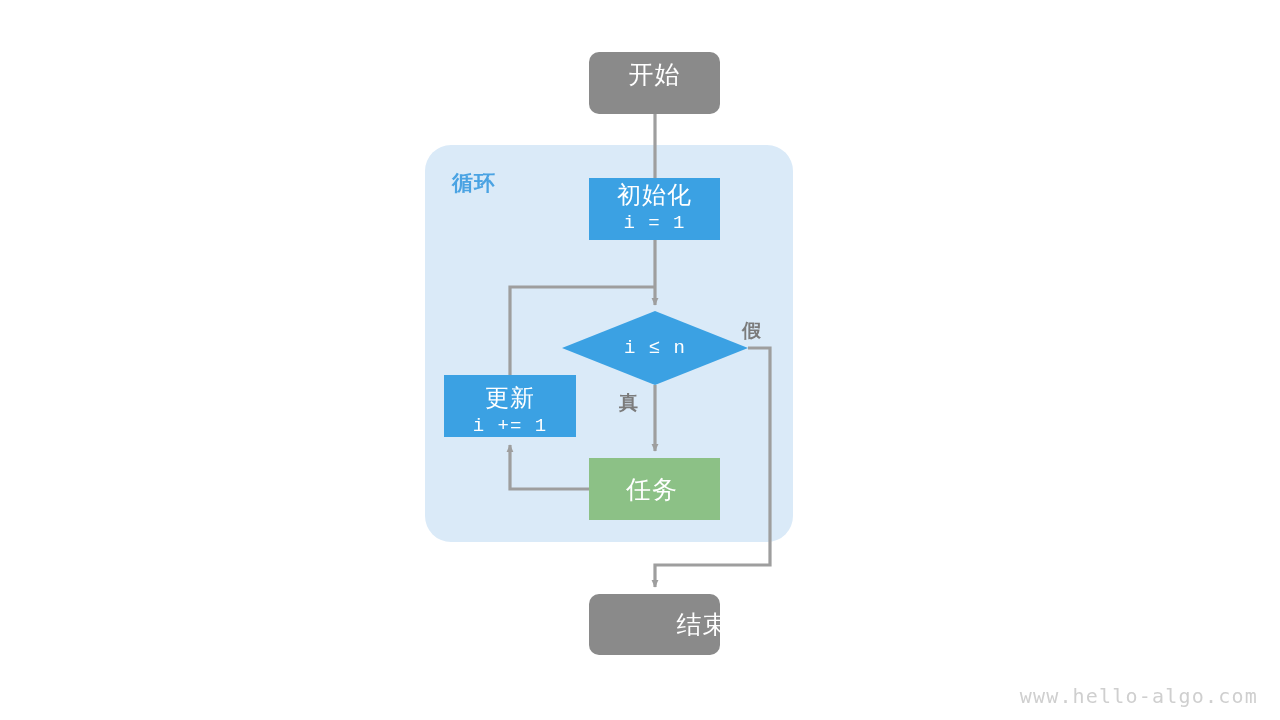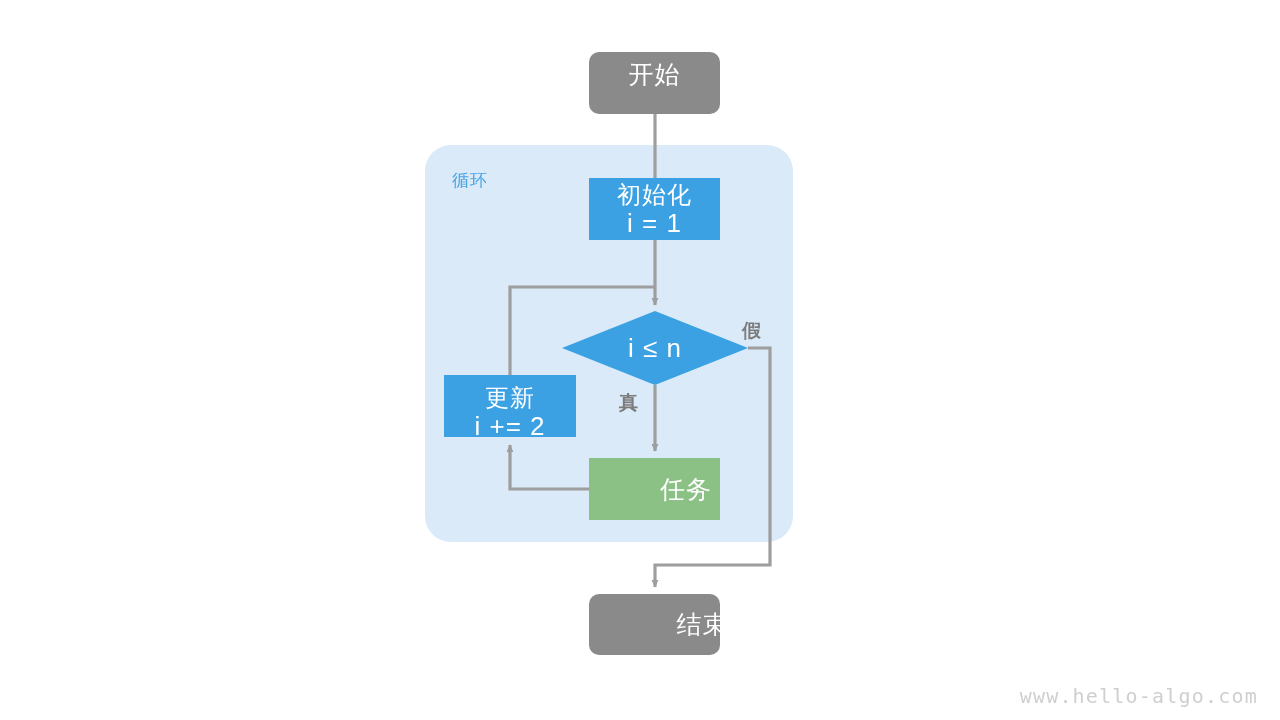--- a/index.html
+++ b/index.html
@@ -36,44 +36,44 @@
     pointer-events: none;
     color: #ffffff;
   }
   .cjk-line {
     font-family: "Liberation Sans", sans-serif;
     font-size: 24px;
     line-height: 29px;
     letter-spacing: 1px;
   }
   .mono-line {
-    font-family: Liberation Sans, sans-serif;
-    font-size: 26px;
+    font-family: Liberation Mono, monospace;
+    font-size: 19px;
     line-height: 29px;
     letter-spacing: 1px;
   }
   .terminal-label {
     font-family: "Liberation Sans", sans-serif;
     font-size: 25px;
     letter-spacing: 1px;
   }
   .edge-label {
     position: absolute;
     font-family: "Liberation Sans", sans-serif;
     font-size: 19px;
     font-weight: bold;
     color: #7b7b7b;
     letter-spacing: 1px;
     pointer-events: none;
   }
   .group-label {
     position: absolute;
     font-family: "Liberation Sans", sans-serif;
-    font-size: 17px;
-    font-weight: normal;
+    font-size: 21px;
+    font-weight: bold;
     color: #4aa3e3;
     letter-spacing: 1px;
     pointer-events: none;
   }
   .watermark {
     position: absolute;
     right: 22px;
     bottom: 12px;
     font-family: "DejaVu Sans Mono", "Liberation Mono", monospace;
     font-size: 20px;
@@ -132,24 +132,24 @@
     <span class="cjk-line">初始化</span>
     <span class="mono-line">i = 1</span>
   </div>
 
   <div class="node-label" style="left:562px; top:311px; width:186px; height:74px;">
     <span class="mono-line">i ≤ n</span>
   </div>
 
   <div class="node-label" style="left:444px; top:375px; width:132px; height:74px;">
     <span class="cjk-line">更新</span>
-    <span class="mono-line">i += 2</span>
+    <span class="mono-line">i += 1</span>
   </div>
 
-  <div class="node-label" style="left:623px; top:458px; width:126px; height:62px;">
+  <div class="node-label" style="left:589px; top:458px; width:126px; height:62px;">
     <span class="terminal-label">任务</span>
   </div>
 
   <div class="node-label" style="left:589px; top:594px; width:131px; height:61px;margin-left:48px;">
     <span class="terminal-label">结束</span>
   </div>
 
   <div class="edge-label" style="left:619px; top:390px;">真</div>
 
   <div class="edge-label" style="left:742px; top:318px;">假</div>

